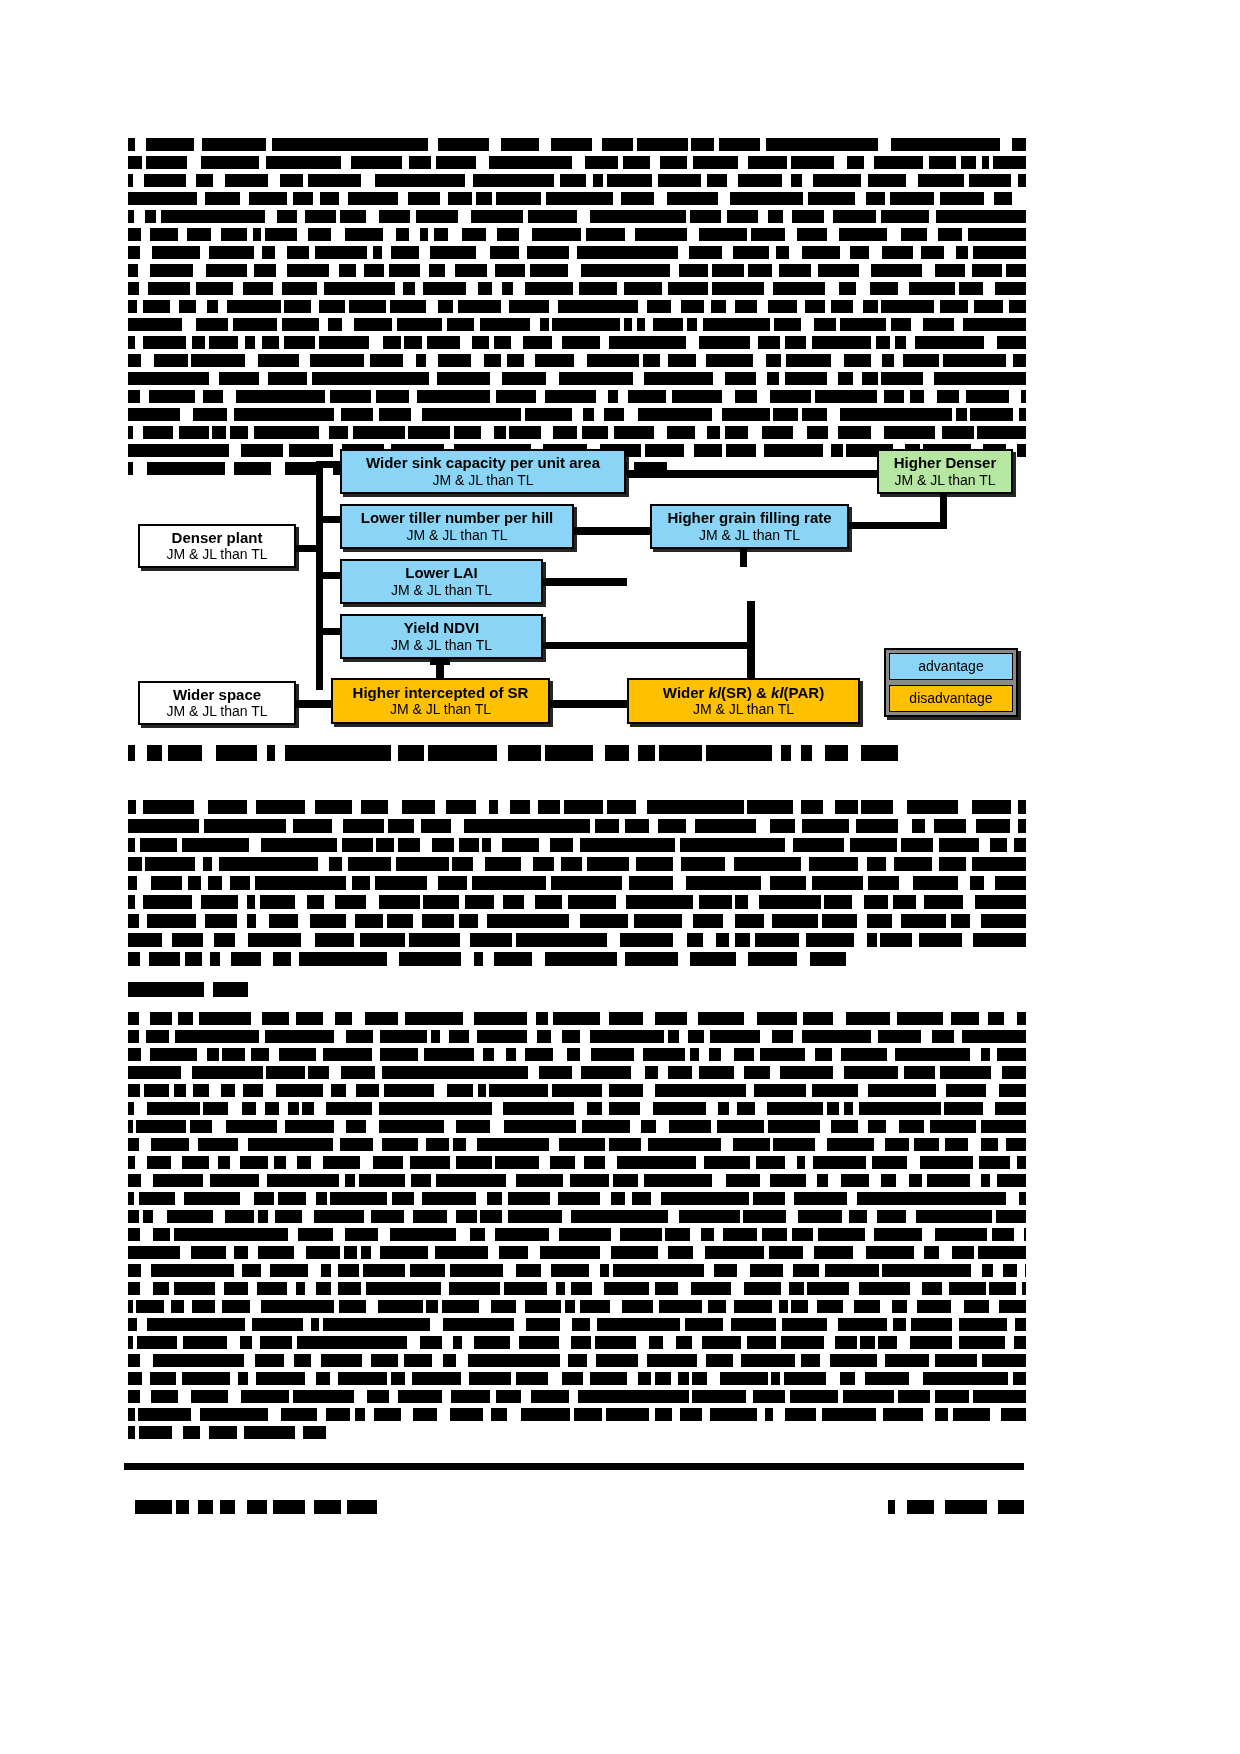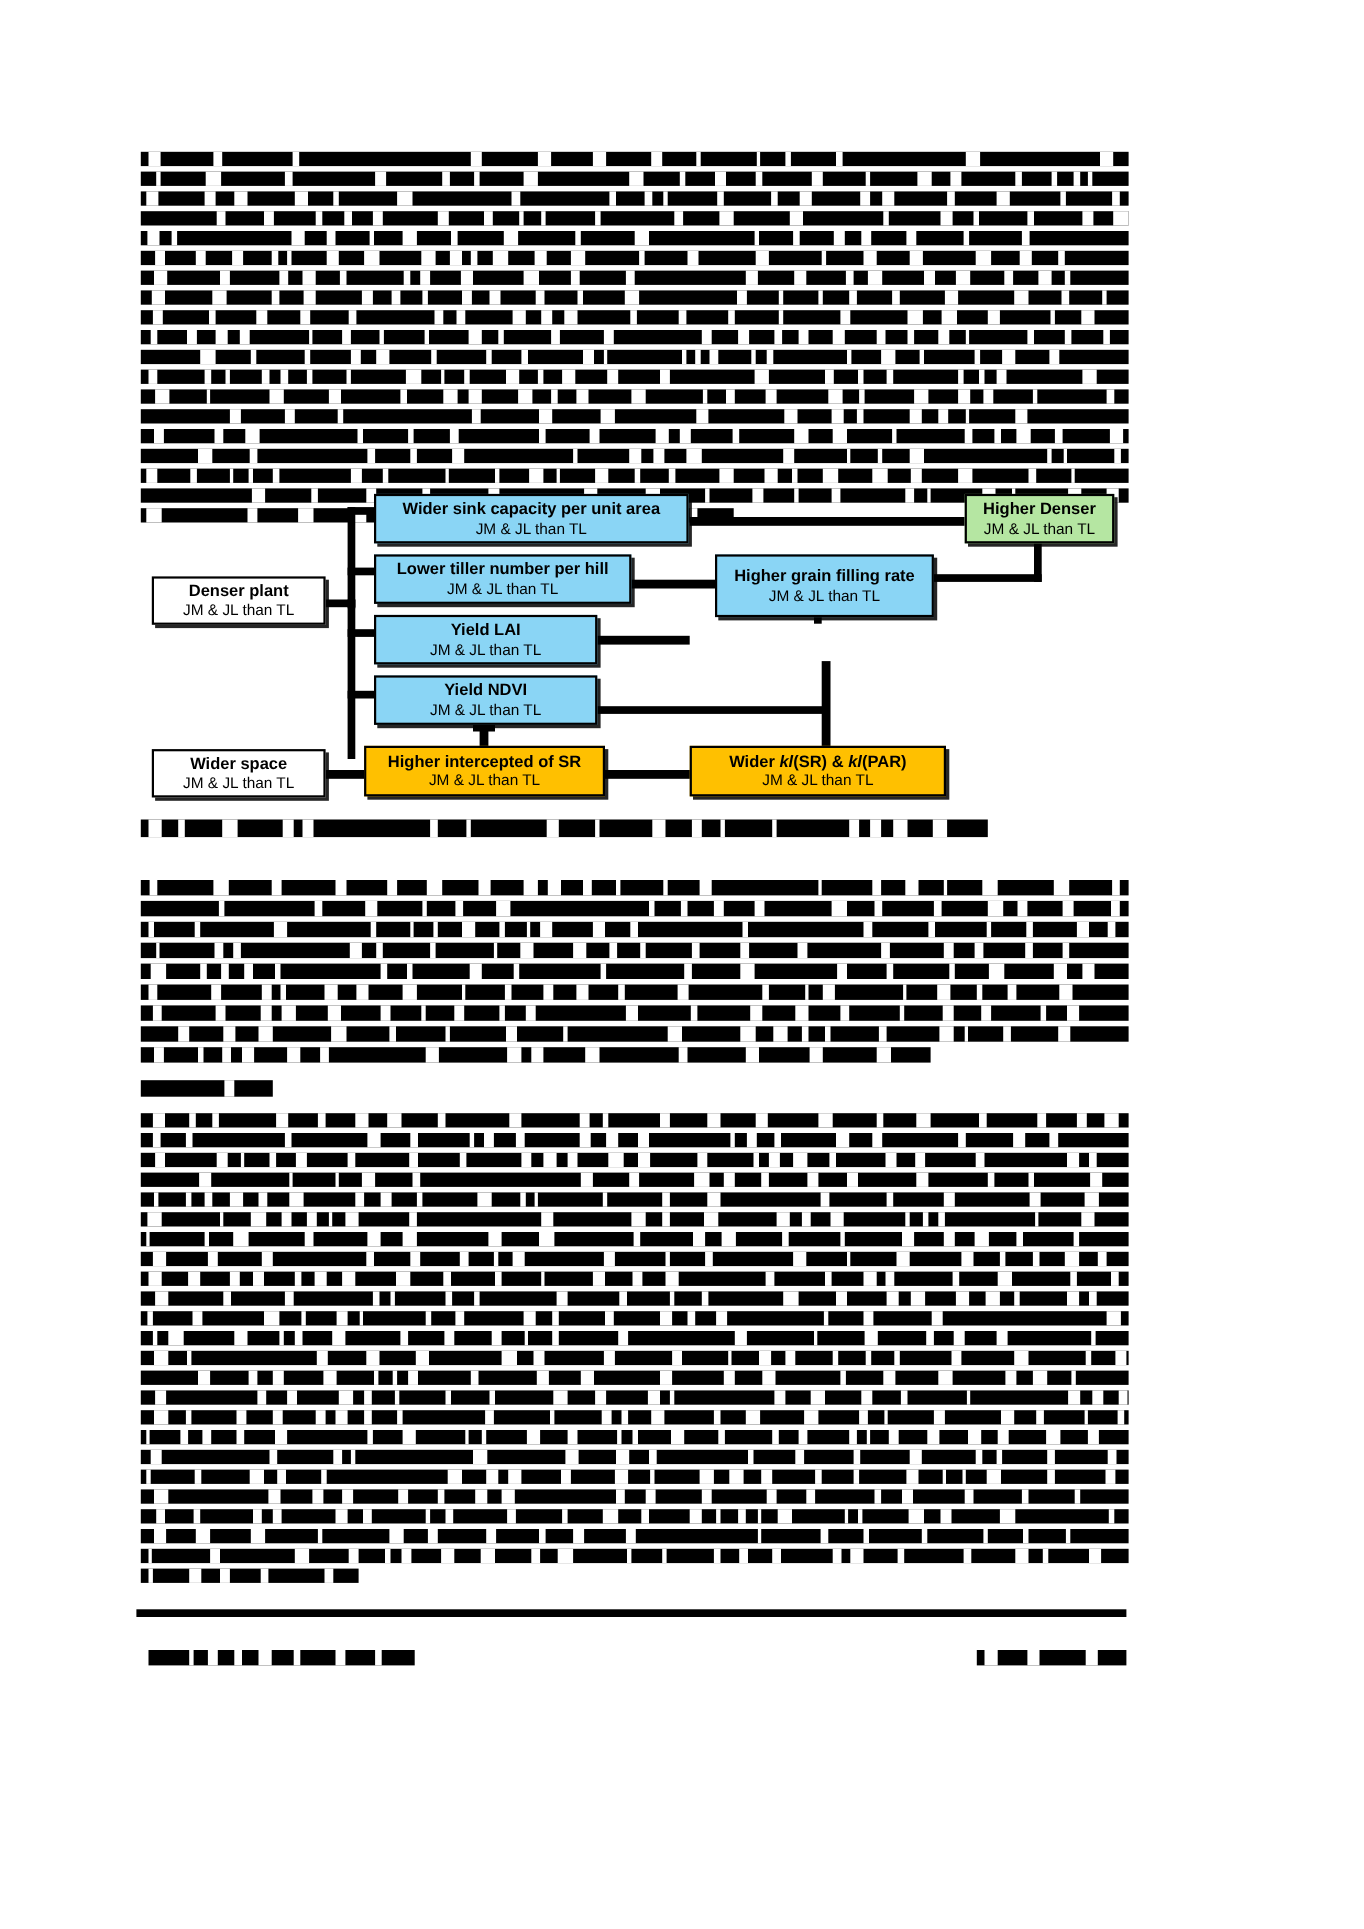--- a/index.html
+++ b/index.html
@@ -555,30 +555,30 @@
     <span class="title">Wider sink capacity per unit area</span>
     <span class="sub">JM &amp; JL than TL</span>
   </div>
 
   <div class="node blue" style="left:340px; top:504px; width:234px; height:45px;">
     <span class="title">Lower tiller number per hill</span>
     <span class="sub">JM &amp; JL than TL</span>
   </div>
 
   <div class="node blue" style="left:340px; top:559px; width:203px; height:45px;">
-    <span class="title">Yield LAI</span>
+    <span class="title">Lower LAI</span>
     <span class="sub">JM &amp; JL than TL</span>
   </div>
 
   <div class="node blue" style="left:340px; top:614px; width:203px; height:45px;">
     <span class="title">Yield NDVI</span>
     <span class="sub">JM &amp; JL than TL</span>
   </div>
 
-  <div class="node blue" style="left:650px; top:504px; width:199px; height:57px;">
+  <div class="node blue" style="left:650px; top:504px; width:199px; height:45px;">
     <span class="title">Higher grain filling rate</span>
     <span class="sub">JM &amp; JL than TL</span>
   </div>
 
 
   <div class="node gold" style="left:331px; top:678px; width:219px; height:46px;">
     <span class="title">Higher intercepted of SR</span>
     <span class="sub">JM &amp; JL than TL</span>
   </div>
 
@@ -587,20 +587,24 @@
       <span>Wider </span><i>kl</i><span>(SR) &amp; </span><i>kl</i><span>(PAR)</span>
     </span>
     <span class="sub">JM &amp; JL than TL</span>
   </div>
 
   <div class="node green" style="left:877px; top:449px; width:136px; height:45px;">
     <span class="title">Higher Denser</span>
     <span class="sub">JM &amp; JL than TL</span>
   </div>
 
+  <div id="legend" style="left:884px; top:648px; width:134px;">
+    <div class="swatch blue">advantage</div>
+    <div class="swatch gold">disadvantage</div>
+  </div>
 </div>
 
 <div class="redacted-block" style="left:128px; top:745px; width:770px;">
     <div class="redline" style="height: 16px; margin-bottom: 5px; width: 770px;">
       <span class="gap" style="left: 7px; width: 12px;"></span>
       <span class="gap" style="left: 34px; width: 6px;"></span>
       <span class="gap" style="left: 74px; width: 14px;"></span>
       <span class="gap" style="left: 129px; width: 10px;"></span>
       <span class="gap" style="left: 147px; width: 10px;"></span>
       <span class="gap" style="left: 263px; width: 7px;"></span>

